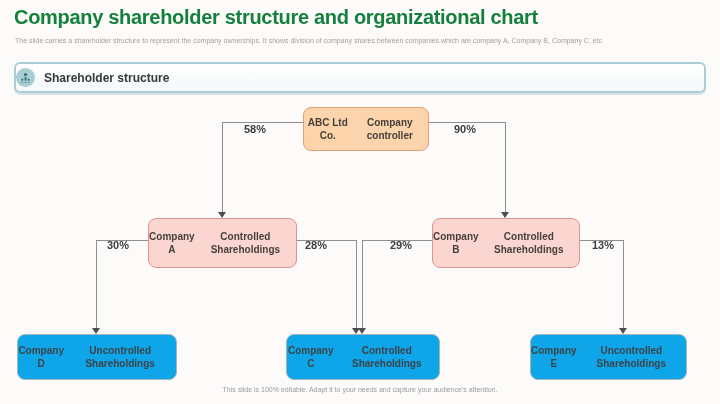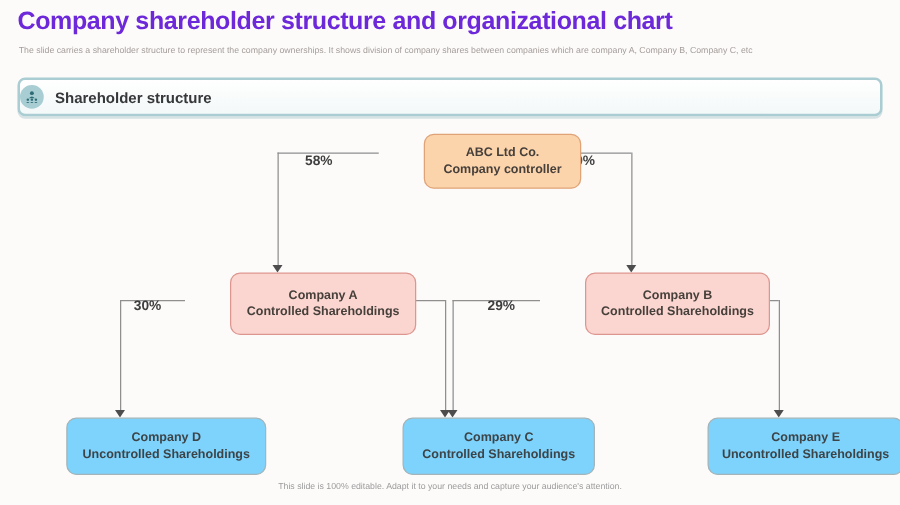--- a/index.html
+++ b/index.html
@@ -2,46 +2,46 @@
 <html><head>
 <meta charset="utf-8">
 <style>
   html,body{margin:0;padding:0;background:#ffffff;}
   .slide{
     position:relative;width:720px;height:404px;overflow:hidden;
     background:#fdfbfa;font-family:"Liberation Sans",sans-serif;
   }
   .title{
     position:absolute;left:14px;top:6px;width:690px;
-    font-size:20px;font-weight:bold;color:#6d28d9;letter-spacing:-0.3px;
+    font-size:20px;font-weight:bold;color:#15803d;letter-spacing:-0.3px;
   }
   .subtitle{
     position:absolute;left:15px;top:37px;width:690px;
     font-size:7px;color:#a39d9a;
   }
   .banner{
     position:absolute;left:14px;top:62px;width:688px;height:27px;
     border:2px solid #a9cdd2;border-radius:6px;
     background:linear-gradient(#ffffff,#f3f8f8);
     box-shadow:0 2px 0 rgba(140,180,185,0.35);
     display:flex;align-items:center;gap:9px;
   }
   .banner-icon{
     width:19px;height:19px;border-radius:50%;background:#a8ced4;
     display:flex;align-items:center;justify-content:center;flex:0 0 auto;
   }
   .banner-label{font-size:12px;font-weight:bold;color:#36383a;}
   .node{
     position:absolute;border-radius:8px;
-    display:flex;flex-direction:column;align-items:center;justify-content:center;
-    text-align:center;font-weight:bold;font-size:10px;line-height:1.3;color:#463f3a;margin-left:36px;
+    display:flex;flex-direction:row;align-items:center;justify-content:center;
+    text-align:center;font-weight:bold;font-size:10px;line-height:1.3;color:#463f3a;
   }
   .node-controller{background:#fbd4ac;border:1.5px solid #dfa377;}
   .node-controlled{background:#fbd6d1;border:1.5px solid #dd968f;}
-  .node-neutral{background:#7dd3fc;border:1.5px solid #a4b4b8;color:#3d4448;}
+  .node-neutral{background:#0ea5e9;border:1.5px solid #a4b4b8;color:#3d4448;}
   .hline,.vline{position:absolute;background:#8f8f8f;}
   .hline{height:1px;}
   .vline{width:1px;}
   .arrow-down{
     position:absolute;width:0;height:0;
     border-left:4px solid transparent;border-right:4px solid transparent;
     border-top:6px solid #4d4d4d;
   }
   .pct{
     position:absolute;width:36px;text-align:center;

